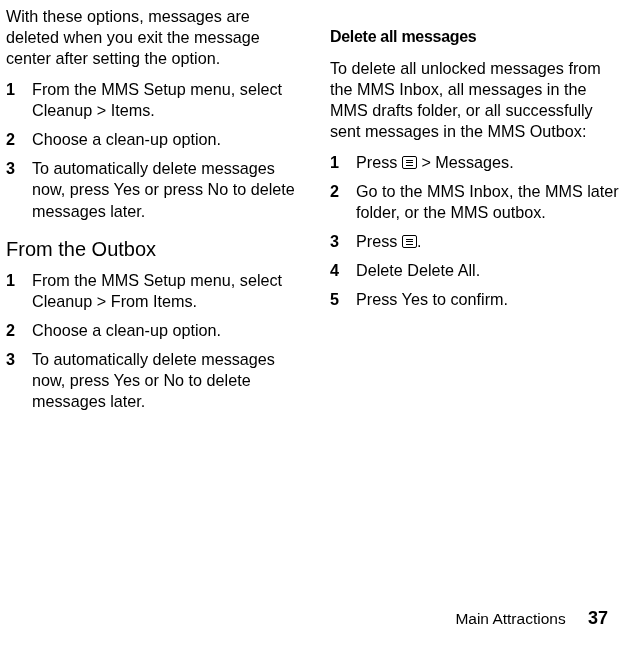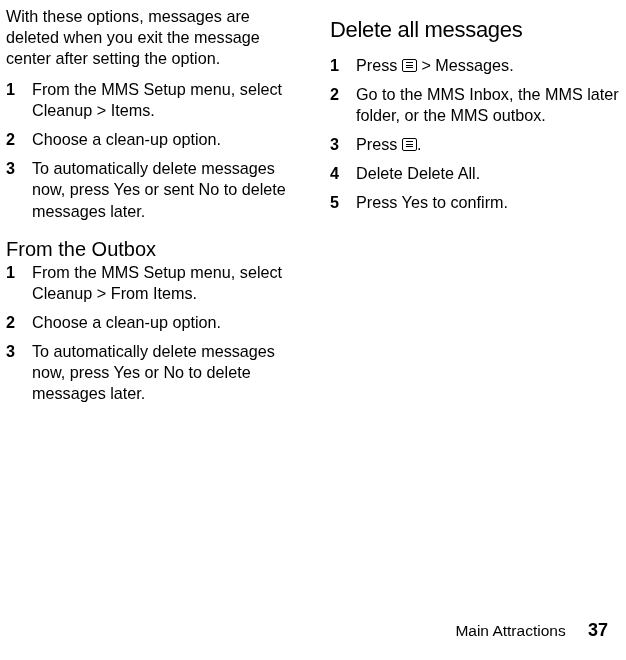--- a/index.html
+++ b/index.html
@@ -18,30 +18,31 @@
       gap: 34px;
       height: 605px;
     }
     .column {
       flex: 1;
     }
     .para {
       margin-bottom: 10px;
     }
     .heading1 {
-      font-size: 22px;
-      font-weight: 400;
-      margin-top: 10px;
+      font-size: 16px;
+      font-weight: 700;
+      margin-top: 21px;
       margin-bottom: 10px;
       letter-spacing: -0.3px;
     }
     .heading2 {
       font-size: 20px;
       font-weight: 400;
       margin-top: 14px;
+      margin-bottom: 8px;
     }
     .bold-label {
       font-weight: bold;
     }
     .listitem {
       display: flex;
       margin-bottom: 8px;
     }
     .listnum {
       font-weight: bold;
@@ -61,21 +62,21 @@
       top: 1px;
       vertical-align: baseline;
       box-sizing: border-box;
       background:
         linear-gradient(#000,#000) 3px 2.5px / 7px 1.2px no-repeat,
         linear-gradient(#000,#000) 3px 5px / 7px 1.2px no-repeat,
         linear-gradient(#000,#000) 3px 7.5px / 7px 1.2px no-repeat;
     }
     .footer {
       position: absolute;
-      bottom: 18px;
+      bottom: 30px;
       right: 18px;
       font-size: 15.5px;
     }
     .footer .pagenum {
       font-weight: bold;
       font-size: 18px;
       margin-left: 18px;
     }
     .b { font-weight: normal; }
   </style>
@@ -93,21 +94,21 @@
       <div class="listtext"><span>From the MMS Setup menu, select </span><span class="b">Cleanup</span><span> &gt; </span><span class="b">Items</span><span>.</span></div>
     </div>
 
     <div class="listitem">
       <div class="listnum">2</div>
       <div class="listtext">Choose a clean-up option.</div>
     </div>
 
     <div class="listitem">
       <div class="listnum">3</div>
-      <div class="listtext"><span>To automatically delete messages now, press </span><span class="b">Yes</span><span> or sent </span><span class="b">No</span><span> to delete messages later.</span></div>
+      <div class="listtext"><span>To automatically delete messages now, press </span><span class="b">Yes</span><span> or press </span><span class="b">No</span><span> to delete messages later.</span></div>
     </div>
 
     <div class="heading2">From the Outbox</div>
 
     <div class="listitem">
       <div class="listnum">1</div>
       <div class="listtext"><span>From the MMS Setup menu, select </span><span class="b">Cleanup</span><span> &gt; </span><span class="b">From Items</span><span>.</span></div>
     </div>
 
     <div class="listitem">
@@ -119,20 +120,21 @@
       <div class="listnum">3</div>
       <div class="listtext"><span>To automatically delete messages now, press </span><span class="b">Yes</span><span> or </span><span class="b">No</span><span> to delete messages later.</span></div>
     </div>
 
   </div>
 
   <div class="column">
 
     <div class="heading1">Delete all messages</div>
 
+    <div class="para">To delete all unlocked messages from the MMS Inbox, all messages in the MMS drafts folder, or all successfully sent messages in the MMS Outbox:</div>
 
     <div class="listitem">
       <div class="listnum">1</div>
       <div class="listtext"><span>Press </span><span class="menu-icon"></span><span> &gt; </span><span class="b">Messages</span><span>.</span></div>
     </div>
 
     <div class="listitem">
       <div class="listnum">2</div>
       <div class="listtext">Go to the MMS Inbox, the MMS later folder, or the MMS outbox.</div>
     </div>

